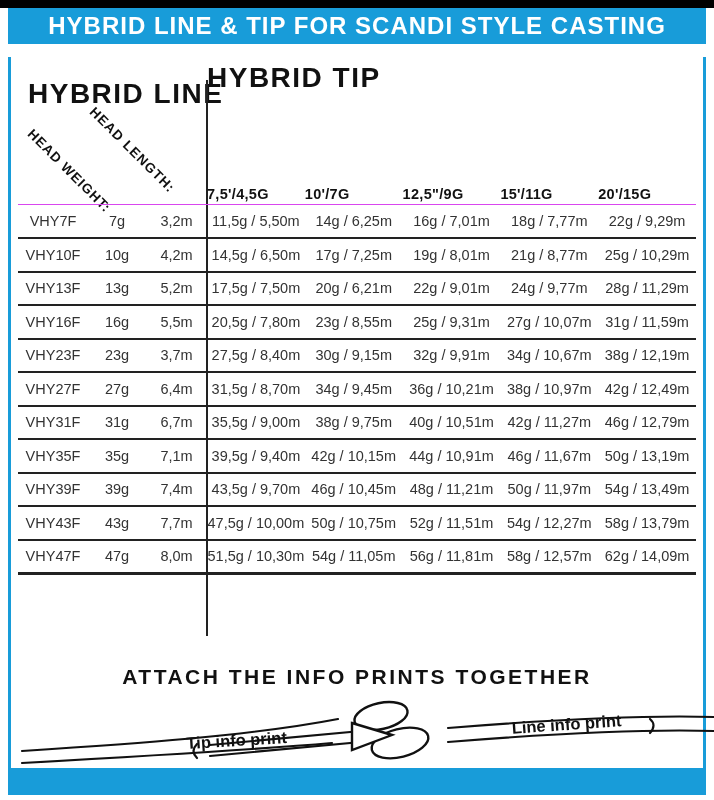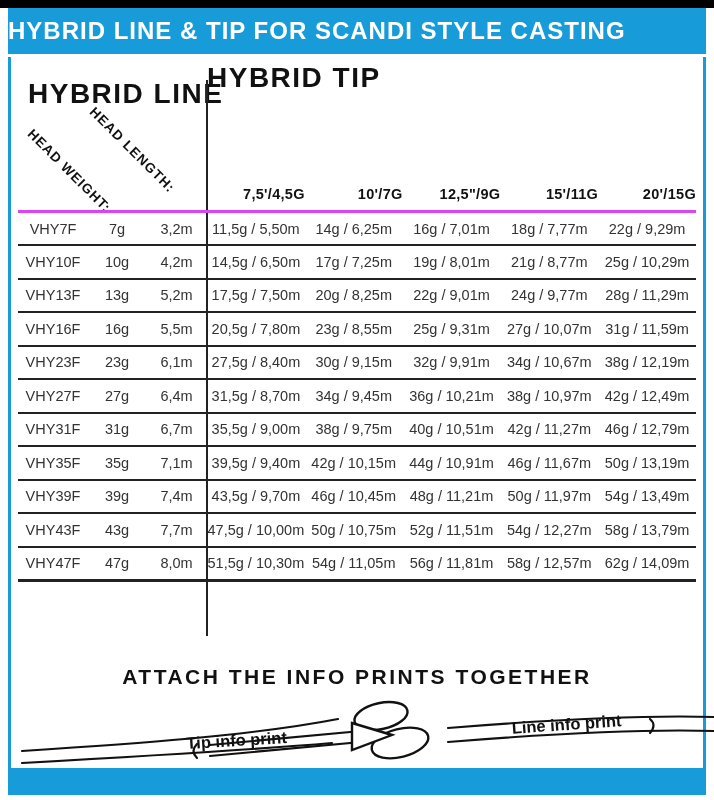--- a/index.html
+++ b/index.html
@@ -2,44 +2,44 @@
 <html><head>
 <meta charset="utf-8">
 <style>
   * { margin:0; padding:0; box-sizing:border-box; }
   html,body { background:#ffffff; }
   body { width:714px; height:800px; font-family:"Liberation Sans", sans-serif; }
   .page { position:relative; width:714px; height:800px; background:#fff; overflow:hidden; }
 
   .top-black-bar { position:absolute; left:0; top:0; width:714px; height:8px; background:#000; }
 
-  .banner { position:absolute; left:8px; top:8px; width:698px; height:46px; background:#189cd9;
-            display:flex; align-items:center; justify-content:flex-start; }
+  .banner { position:absolute; left:8px; top:8px; width:698px; height:36px; background:#189cd9;
+            display:flex; align-items:center; justify-content:center; }
   .banner span { color:#fff; font-weight:bold; font-size:24px; letter-spacing:1px; white-space:nowrap; }
 
   .frame-left  { position:absolute; left:8px;  top:57px; width:3px; height:711px; background:#189cd9; }
   .frame-right { position:absolute; right:8px; top:57px; width:3px; height:711px; background:#189cd9; }
   .bottom-bar  { position:absolute; left:8px; top:768px; width:698px; height:27px; background:#189cd9; }
 
   .sec-title { position:absolute; font-weight:bold; color:#111; font-size:28px; letter-spacing:1.5px; white-space:nowrap; }
   #hybrid-line-title { left:28px; top:78px; }
   #hybrid-tip-title  { left:207px; top:62px; width:489px; }
 
   .v-divider { position:absolute; left:206px; top:80px; width:2px; height:556px; background:#222; }
 
   .diag { position:absolute; font-weight:bold; font-size:13.5px; letter-spacing:1px; color:#111;
           white-space:nowrap; transform:rotate(45deg); transform-origin:0 50%; }
   #diag-weight { left:30px; top:124px; }
   #diag-length { left:92px; top:102px; }
 
   .tip-col-heads { position:absolute; left:207px; top:186px; width:489px; display:flex; }
-  .tip-col-head { flex:1; text-align:right; font-weight:bold; font-size:14.5px; color:#111; letter-spacing:0.3px; }
-
-  table.spec { position:absolute; left:18px; top:210px; width:678px; border-collapse:collapse;
-               table-layout:fixed; border-top:3px solid #d946ef; }
+  .tip-col-head { flex:1; text-align:left; font-weight:bold; font-size:14.5px; color:#111; letter-spacing:0.3px; }
+
+  table.spec { position:absolute; left:18px; top:204px; width:678px; border-collapse:collapse;
+               table-layout:fixed; border-top:1px solid #d946ef; }
   table.spec td { border-bottom:2px solid #222; font-size:14.5px; color:#333; text-align:center;
                   height:33.5px; padding:0; white-space:nowrap; overflow:hidden; }
   table.spec tr:last-child td { border-bottom-width:3px; }
   td.c-model { text-align:left; padding-left:11px; }
 
   .attach-heading { position:absolute; left:0; top:665px; width:714px; text-align:center;
                     font-weight:bold; font-size:21px; letter-spacing:2.5px; color:#111; white-space:nowrap; }
   .knot-svg { position:absolute; left:0; top:693px; width:714px; height:77px; }
   .rope-label { font-family:"Liberation Sans", sans-serif; font-size:16.5px; font-weight:600; fill:#111; }
 </style>
@@ -103,39 +103,39 @@
           <td class="c-tip">17g / 7,25m</td>
           <td class="c-tip">19g / 8,01m</td>
           <td class="c-tip">21g / 8,77m</td>
           <td class="c-tip">25g / 10,29m</td>
         </tr>
         <tr>
           <td class="c-model">VHY13F</td>
           <td class="c-num">13g</td>
           <td class="c-num">5,2m</td>
           <td class="c-tip">17,5g / 7,50m</td>
-          <td class="c-tip">20g / 8,25m</td>
+          <td class="c-tip">20g / 6,21m</td>
           <td class="c-tip">22g / 9,01m</td>
           <td class="c-tip">24g / 9,77m</td>
           <td class="c-tip">28g / 11,29m</td>
         </tr>
         <tr>
           <td class="c-model">VHY16F</td>
           <td class="c-num">16g</td>
           <td class="c-num">5,5m</td>
           <td class="c-tip">20,5g / 7,80m</td>
           <td class="c-tip">23g / 8,55m</td>
           <td class="c-tip">25g / 9,31m</td>
           <td class="c-tip">27g / 10,07m</td>
           <td class="c-tip">31g / 11,59m</td>
         </tr>
         <tr>
           <td class="c-model">VHY23F</td>
           <td class="c-num">23g</td>
-          <td class="c-num">6,1m</td>
+          <td class="c-num">3,7m</td>
           <td class="c-tip">27,5g / 8,40m</td>
           <td class="c-tip">30g / 9,15m</td>
           <td class="c-tip">32g / 9,91m</td>
           <td class="c-tip">34g / 10,67m</td>
           <td class="c-tip">38g / 12,19m</td>
         </tr>
         <tr>
           <td class="c-model">VHY27F</td>
           <td class="c-num">27g</td>
           <td class="c-num">6,4m</td>

